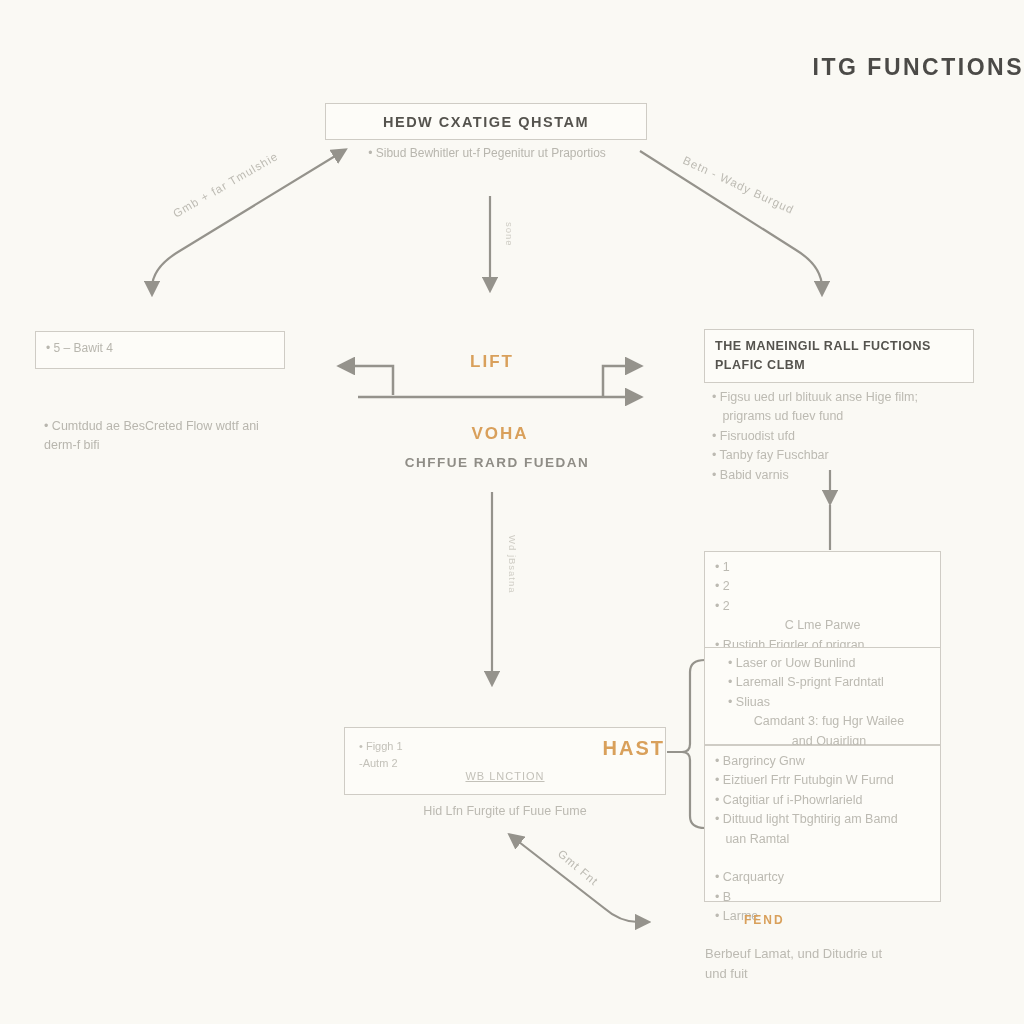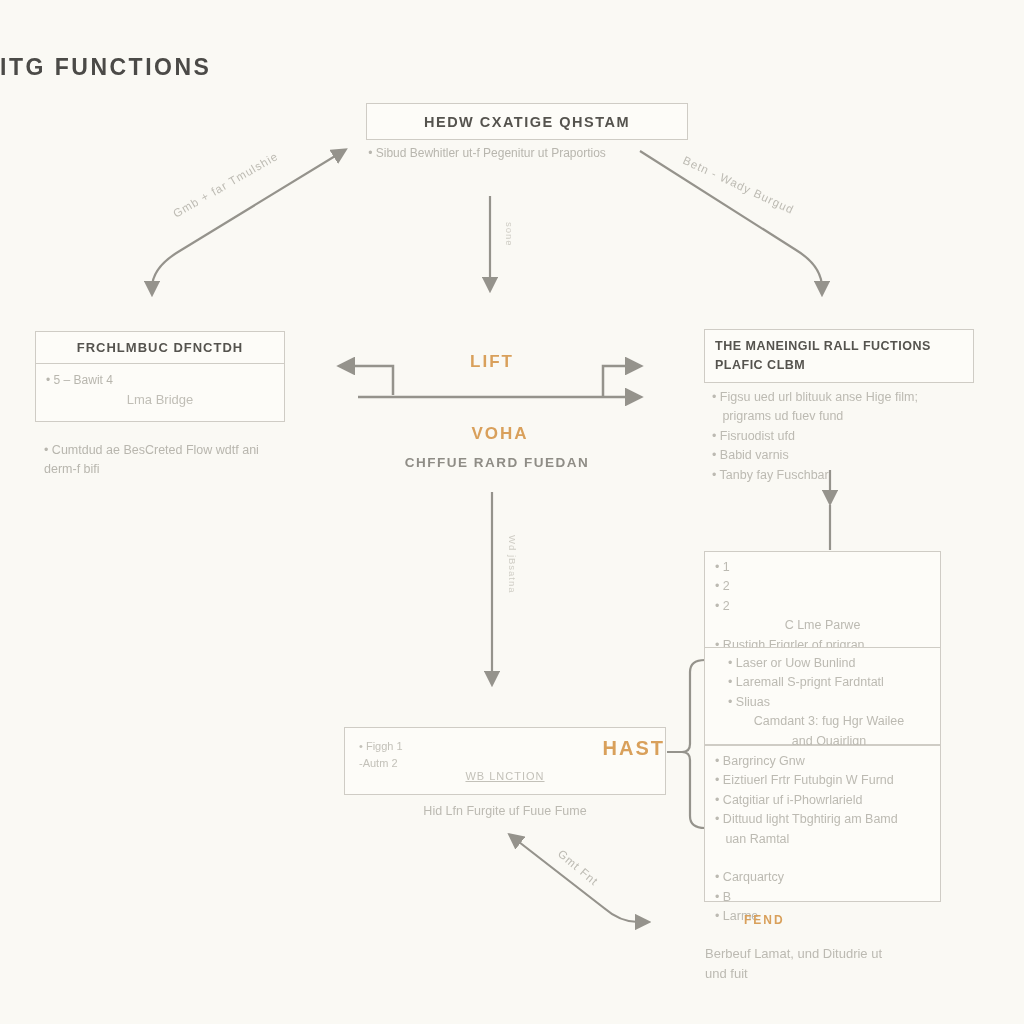--- a/index.html
+++ b/index.html
@@ -9,51 +9,51 @@
   *{margin:0;padding:0;box-sizing:border-box;}
   html,body{width:1024px;height:1024px;}
   body{
     background:var(--bg);
     font-family:"Liberation Sans", sans-serif;
     position:relative;
     overflow:hidden;
   }
   .abs{position:absolute;}
   .page-title{
-    left:0;top:54px;width:1024px;text-align:left;
+    left:0;top:54px;width:1024px;text-align:right;
     font-size:23px;font-weight:bold;letter-spacing:2.5px;color:#4b4a47;
   }
   .box{
     background:var(--boxbg);
     border:1.5px solid var(--border);
   }
   .top-box{
     left:325px;top:103px;width:322px;height:37px;
     display:flex;align-items:center;justify-content:center;
-    font-size:14.5px;font-weight:600;letter-spacing:1.5px;color:var(--dark);margin-left:41px;
+    font-size:14.5px;font-weight:600;letter-spacing:1.5px;color:var(--dark);
   }
   .top-bullet{
     left:287px;top:146px;width:400px;text-align:center;
     font-size:12px;color:var(--light);
   }
   svg.overlay{position:absolute;left:0;top:0;width:1024px;height:1024px;pointer-events:none;}
   svg .ln{stroke:var(--arrow);stroke-width:2.2;fill:none;}
   svg .lnf{stroke:var(--arrow);stroke-width:2.5;fill:none;}
   svg .albl{fill:#bdbbb3;font-size:11.5px;letter-spacing:1px;font-family:"Liberation Sans",sans-serif;}
   svg .albl-sm{fill:#cfcdc5;font-size:9.5px;letter-spacing:1px;font-family:"Liberation Sans",sans-serif;}
   .left-box{left:35px;top:331px;width:250px;}
   .left-box .hdr{
     padding:8px 6px;text-align:center;border-bottom:1.5px solid var(--border);
     font-size:13px;font-weight:600;letter-spacing:1px;color:var(--dark);
   }
   .left-box .bd{padding:7px 10px 10px;font-size:12px;color:var(--light);line-height:1.6;}
   .left-box .bd .c{text-align:center;font-size:13px;color:#c0beb6;}
   .left-note{
     left:44px;top:417px;width:270px;font-size:12.5px;color:var(--light);
-    line-height:1.5;white-space:pre-line;margin-top:24px;
+    line-height:1.5;white-space:pre-line;
   }
   .lift{left:437px;top:352px;width:110px;text-align:center;
     color:var(--accent);font-size:17px;font-weight:bold;letter-spacing:2px;}
   .voha{left:440px;top:424px;width:120px;text-align:center;
     color:var(--accent);font-size:17px;font-weight:bold;letter-spacing:2px;}
   .voha-sub{left:347px;top:455px;width:300px;text-align:center;
     color:#8f8d86;font-size:13.5px;font-weight:600;letter-spacing:1.5px;}
   .right-box{
     left:704px;top:329px;width:270px;padding:7px 10px;
     font-size:12.5px;font-weight:600;letter-spacing:.5px;color:var(--dark);line-height:1.5;
@@ -116,41 +116,39 @@
   <path class="ln" d="M 830 470 L 830 503" marker-end="url(#arr)"></path>
   <path class="ln" d="M 830 505 L 830 550"></path>
 
   <path class="ln" d="M 705 660 Q 690 660 690 672 L 690 744 Q 690 752 682 752 L 667 752 M 682 752 Q 690 752 690 760 L 690 816 Q 690 828 705 828"></path>
 
   <path class="ln" d="M 510 835 L 604 908 Q 620 922 638 922 L 648 922" marker-start="url(#arrs)" marker-end="url(#arr)"></path>
   <text class="albl" transform="translate(557,855) rotate(40)">Gmt Fnt</text>
 </svg>
 
 <div class="abs box left-box">
-  <div class="hdr">FRCHLMBUC DFNCTDH</div>
   <div class="bd">
     <div>• 5 – Bawit 4</div>
-    <div class="c">Lma Bridge</div>
   </div>
 </div>
 <div class="abs left-note">• Cumtdud ae BesCreted Flow wdtf ani
    derm-f bifi</div>
 
 <div class="abs lift">LIFT</div>
 <div class="abs voha">VOHA</div>
 <div class="abs voha-sub">CHFFUE RARD FUEDAN</div>
 
 <div class="abs box right-box" style="white-space:pre-line;">THE MANEINGIL RALL FUCTIONS
 PLAFIC CLBM</div>
 <div class="abs right-bullets">
     <div class="li">• Figsu ued url blituuk anse Hige film;</div>
     <div class="li">   prigrams ud fuev fund</div>
     <div class="li">• Fisruodist ufd</div>
+    <div class="li">• Tanby fay Fuschbar</div>
     <div class="li">• Babid varnis</div>
-    <div class="li">• Tanby fay Fuschbar</div>
   </div>
 
 <div class="abs box rc-box rc-box1">
     <div class="li">• 1</div>
     <div class="li">• 2</div>
     <div class="li">• 2</div>
     <div class="li center">C Lme Parwe</div>
     <div class="li">• Rustigh Frigrler of prigran</div>
   </div>
 <div class="abs box rc-box rc-box2">

